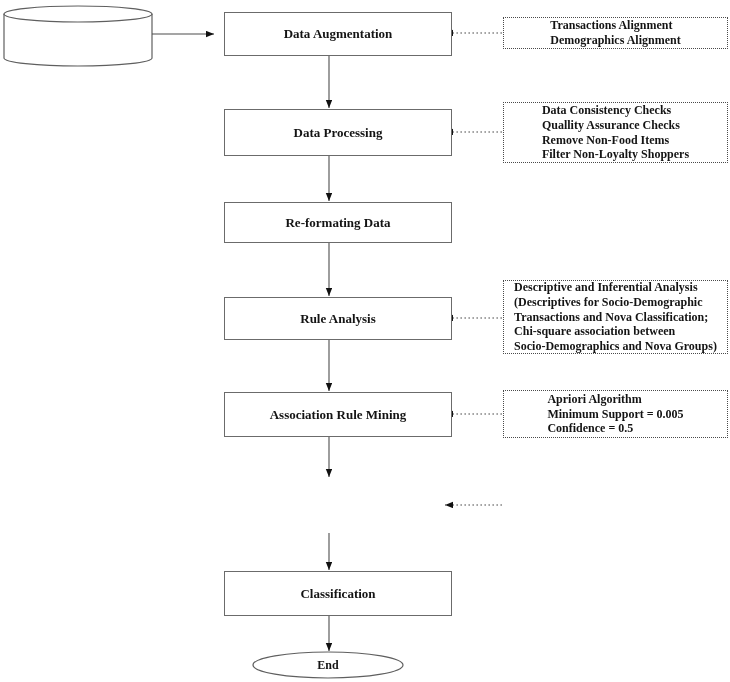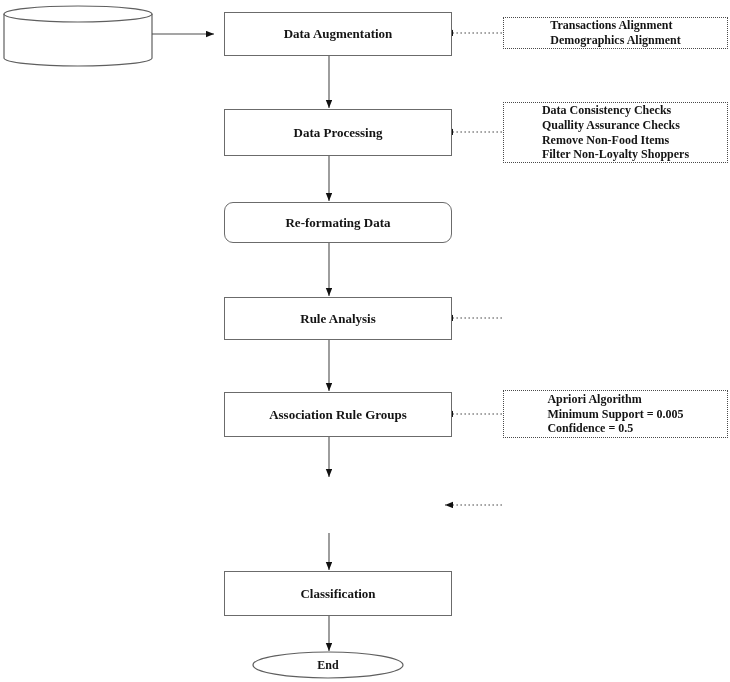--- a/index.html
+++ b/index.html
@@ -107,38 +107,41 @@
     </g>
   </svg>
 
 
   <div class="step-box" style="top:12px;height:44px;">
     <span>Data Augmentation</span>
   </div>
   <div class="step-box" style="top:109px;height:47px;">
     <span>Data Processing</span>
   </div>
-  <div class="step-box" style="top:202px;height:41px;border-radius:9px;">
+  <div class="step-box" style="top:202px;height:41px;">
     <span>Re-formating Data</span>
   </div>
   <div class="step-box" style="top:297px;height:43px;">
     <span>Rule Analysis</span>
   </div>
   <div class="step-box" style="top:392px;height:45px;">
-    <span>Association Rule Groups</span>
+    <span>Association Rule Mining</span>
   </div>
   <div class="step-box" style="top:571px;height:45px;">
     <span>Classification</span>
   </div>
 
   <div class="annotation-box" style="top:17px;height:32px;">
     <span>Transactions Alignment<br>Demographics Alignment</span>
   </div>
   <div class="annotation-box" style="top:102px;height:61px;">
     <span>Data Consistency Checks<br>Quallity Assurance Checks<br>Remove Non-Food Items<br>Filter Non-Loyalty Shoppers</span>
   </div>
+  <div class="annotation-box" style="top:280px;height:74px;">
+    <span>Descriptive and Inferential Analysis<br>(Descriptives for Socio-Demographic<br>Transactions and Nova Classification;<br>Chi-square association between<br>Socio-Demographics and Nova Groups)</span>
+  </div>
   <div class="annotation-box" style="top:390px;height:48px;">
     <span>Apriori Algorithm<br>Minimum Support = 0.005<br>Confidence = 0.5</span>
   </div>
 
   <div class="end-label">End</div>
 
 </div>
 
 </body></html>

